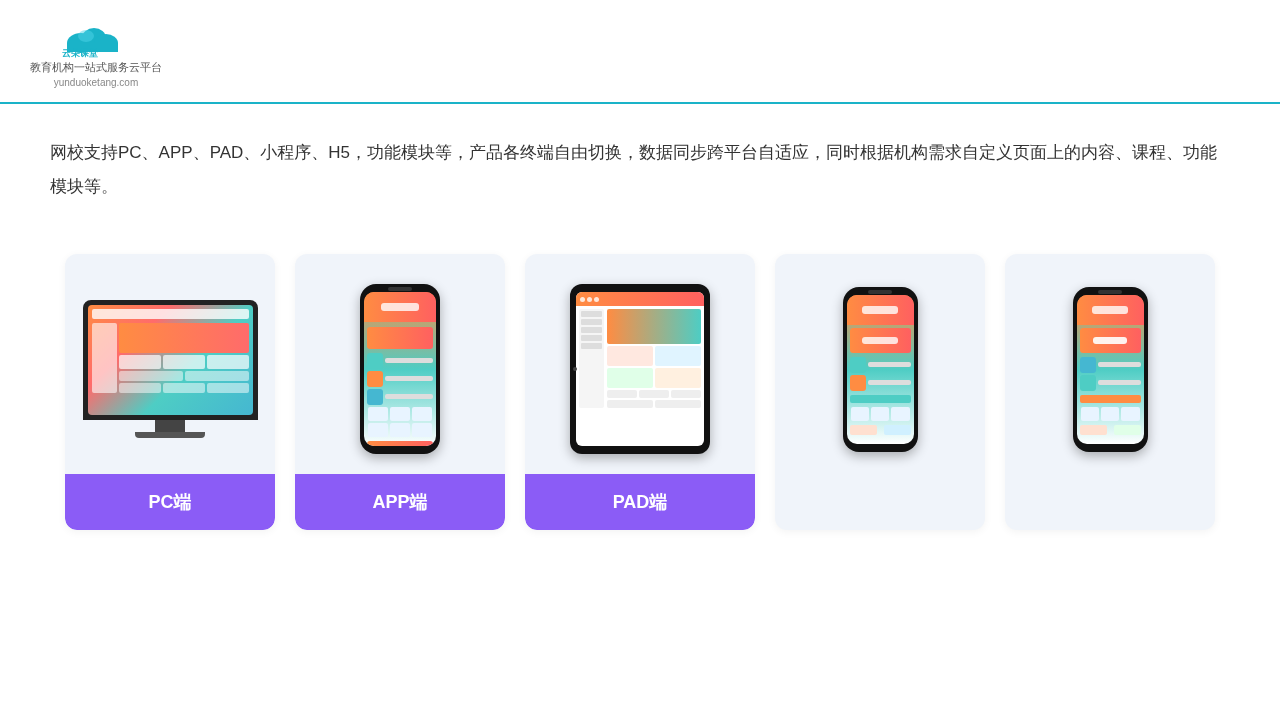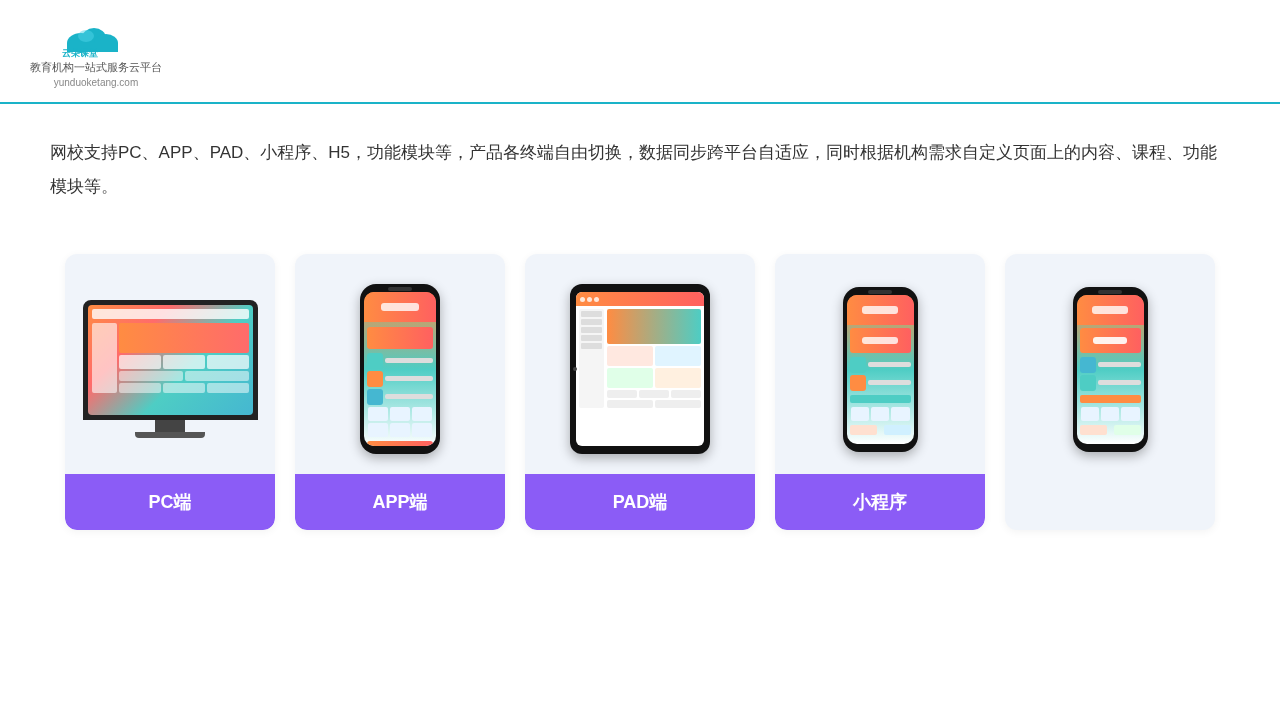--- a/index.html
+++ b/index.html
@@ -567,21 +567,20 @@
             </div>
             <div class="phone-row" style="margin-top:2px;">
               <div style="flex:1; height:10px; background:#ffe0d0; border-radius:2px;"></div>
               <div style="width:3px;"></div>
               <div style="flex:1; height:10px; background:#d0f0ff; border-radius:2px;"></div>
             </div>
           </div>
         </div>
       </div>
     </div>
-    <div class="card-label">小程序</div>
   </div>
 
   <div class="card">
     <div class="card-image-area">
       <div class="device-phone" style="width:75px; height:165px;">
         <div class="phone-screen">
           <div class="phone-screen-header">
             <div class="phone-text-mock"></div>
           </div>
           <div class="phone-body">

